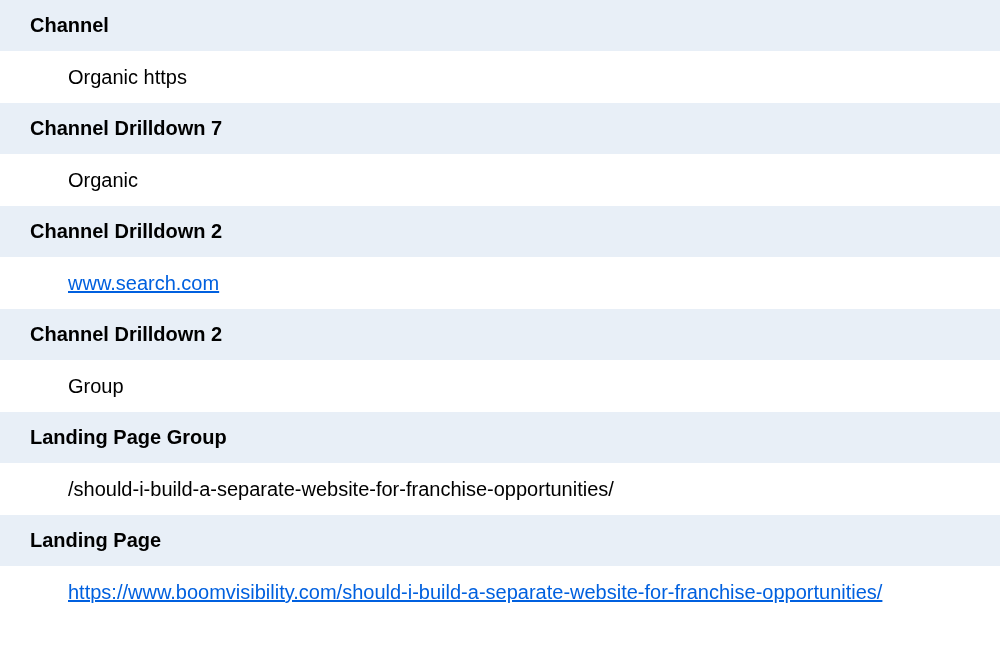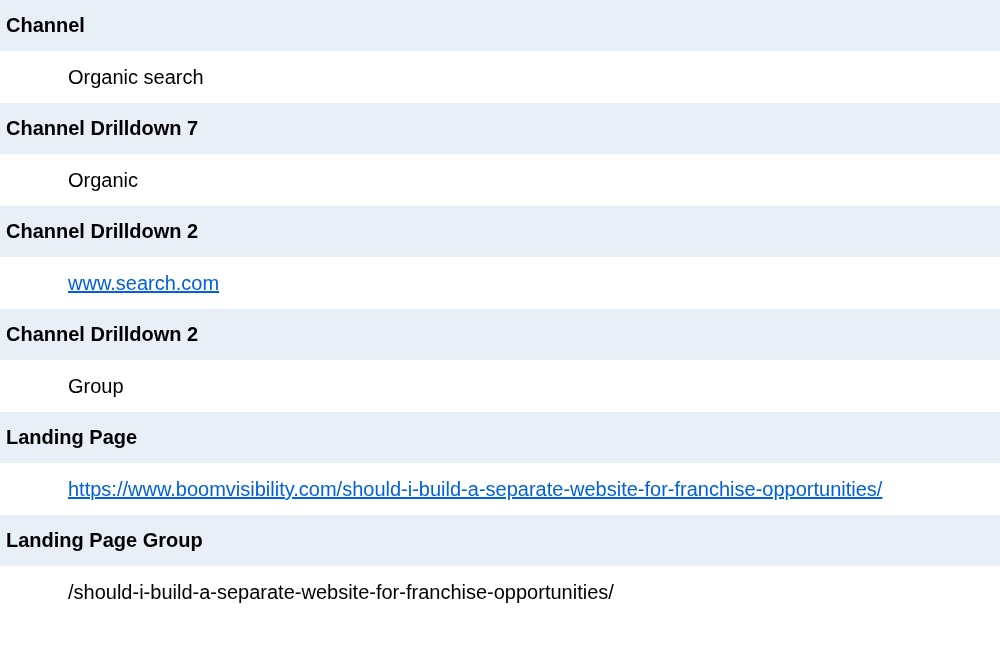--- a/index.html
+++ b/index.html
@@ -16,21 +16,21 @@
     }
     .table {
       width: 100%;
     }
     .row {
       display: flex;
       flex-direction: column;
     }
     .header-cell {
       background: #e8eff7;
-      padding: 14px 6px;
+      padding: 14px 30px;
       font-weight: 700;
       color: #000000;
       border-bottom: 1px solid #ffffff;
     }
     .value-cell {
       background: #ffffff;
       padding: 14px 18px 14px 68px;
       color: #000000;
     }
     .link {
@@ -39,45 +39,45 @@
       cursor: pointer;
     }
   </style>
 </head>
 <body>
 
 <div class="table">
 
   <div class="row">
     <div class="header-cell">Channel</div>
-    <div class="value-cell">Organic search</div>
+    <div class="value-cell">Organic https</div>
   </div>
 
   <div class="row">
     <div class="header-cell">Channel Drilldown 7</div>
     <div class="value-cell">Organic</div>
   </div>
 
   <div class="row">
     <div class="header-cell">Channel Drilldown 2</div>
     <div class="value-cell">
       <span class="link">www.search.com</span>
     </div>
   </div>
 
   <div class="row">
     <div class="header-cell">Channel Drilldown 2</div>
     <div class="value-cell">Group</div>
   </div>
 
   <div class="row">
+    <div class="header-cell">Landing Page Group</div>
+    <div class="value-cell">/should-i-build-a-separate-website-for-franchise-opportunities/</div>
+  </div>
+
+  <div class="row">
     <div class="header-cell">Landing Page</div>
     <div class="value-cell">
       <span class="link">https://www.boomvisibility.com/should-i-build-a-separate-website-for-franchise-opportunities/</span>
     </div>
   </div>
 
-  <div class="row">
-    <div class="header-cell">Landing Page Group</div>
-    <div class="value-cell">/should-i-build-a-separate-website-for-franchise-opportunities/</div>
-  </div>
-
 </div>
 
 </body></html>

